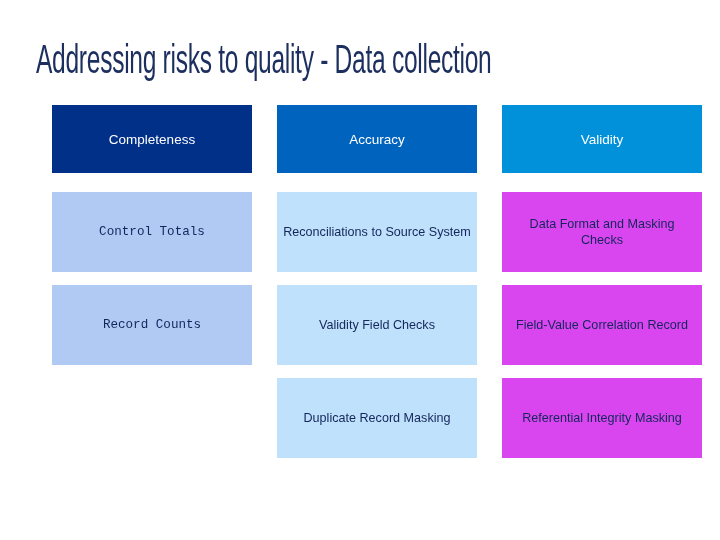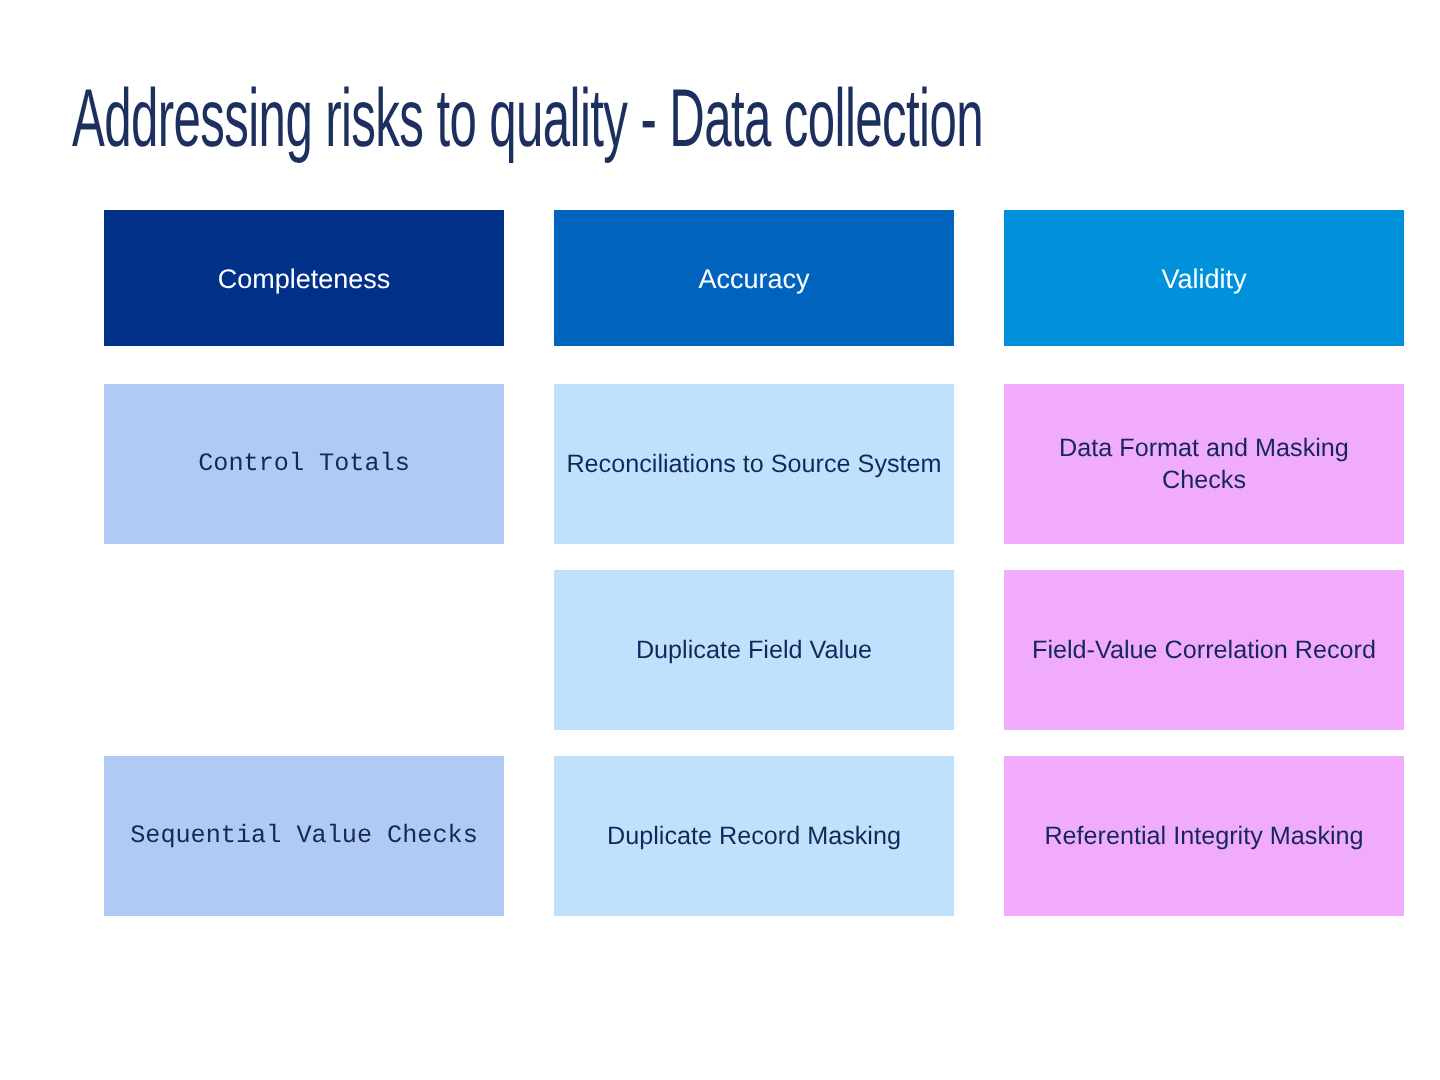--- a/index.html
+++ b/index.html
@@ -89,21 +89,21 @@
   .row-2 { top: 273px; }
 
   
   .head-c0 { background: #003087; }
   .head-c1 { background: #0064bf; }
   .head-c2 { background: #0091da; }
 
   
   .body-c0 { background: #b0caf4; font-family: Liberation Mono, monospace; }
   .body-c1 { background: #bfe1fb; }
-  .body-c2 { background: #f0abfc; }
+  .body-c2 { background: #d946ef; }
 
   
   .footer {
     position: absolute;
     left: 0;
     top: 482px;
     width: 720px;
     height: 58px;
   }
 </style>
@@ -112,27 +112,27 @@
 
 <div class="slide">
 
   <div class="slide-title">Addressing risks to quality - Data collection</div>
 
   <div class="grid">
 
     <div class="col col-0">
       <div class="cell cell-head head-c0">Completeness</div>
       <div class="cell cell-body body-c0 row-0">Control Totals</div>
-      <div class="cell cell-body body-c0 row-2">Sequential Value Checks</div>
+      <div class="cell cell-body body-c0 row-1">Record Counts</div>
     </div>
 
     <div class="col col-1">
       <div class="cell cell-body body-c1 row-0">Reconciliations to Source System</div>
       <div class="cell cell-head head-c1">Accuracy</div>
-      <div class="cell cell-body body-c1 row-1">Duplicate Field Value</div>
+      <div class="cell cell-body body-c1 row-1">Validity Field Checks</div>
       <div class="cell cell-body body-c1 row-2">Duplicate Record Masking</div>
     </div>
 
     <div class="col col-2">
       <div class="cell cell-head head-c2">Validity</div>
       <div class="cell cell-body body-c2 row-0">Data Format and Masking Checks</div>
       <div class="cell cell-body body-c2 row-1">Field-Value Correlation Record</div>
       <div class="cell cell-body body-c2 row-2">Referential Integrity Masking</div>
     </div>
 

